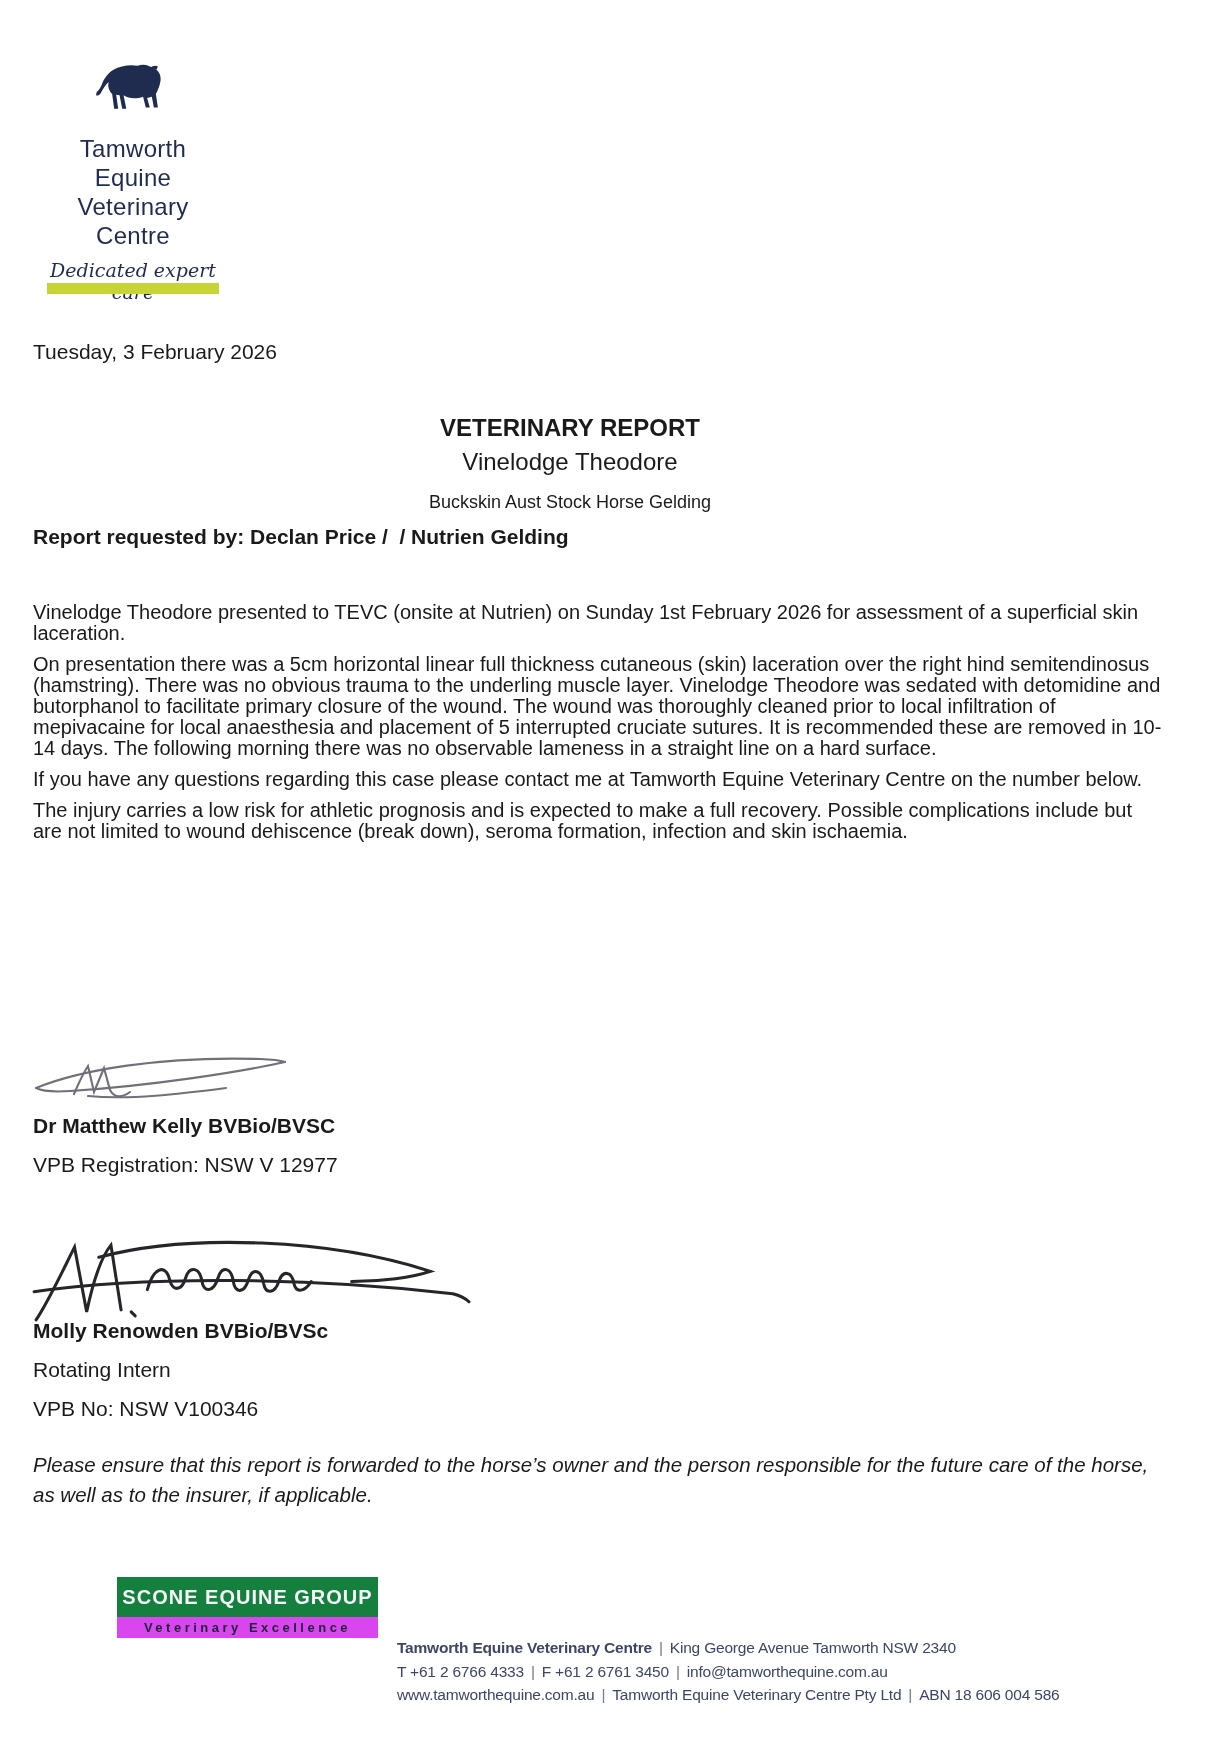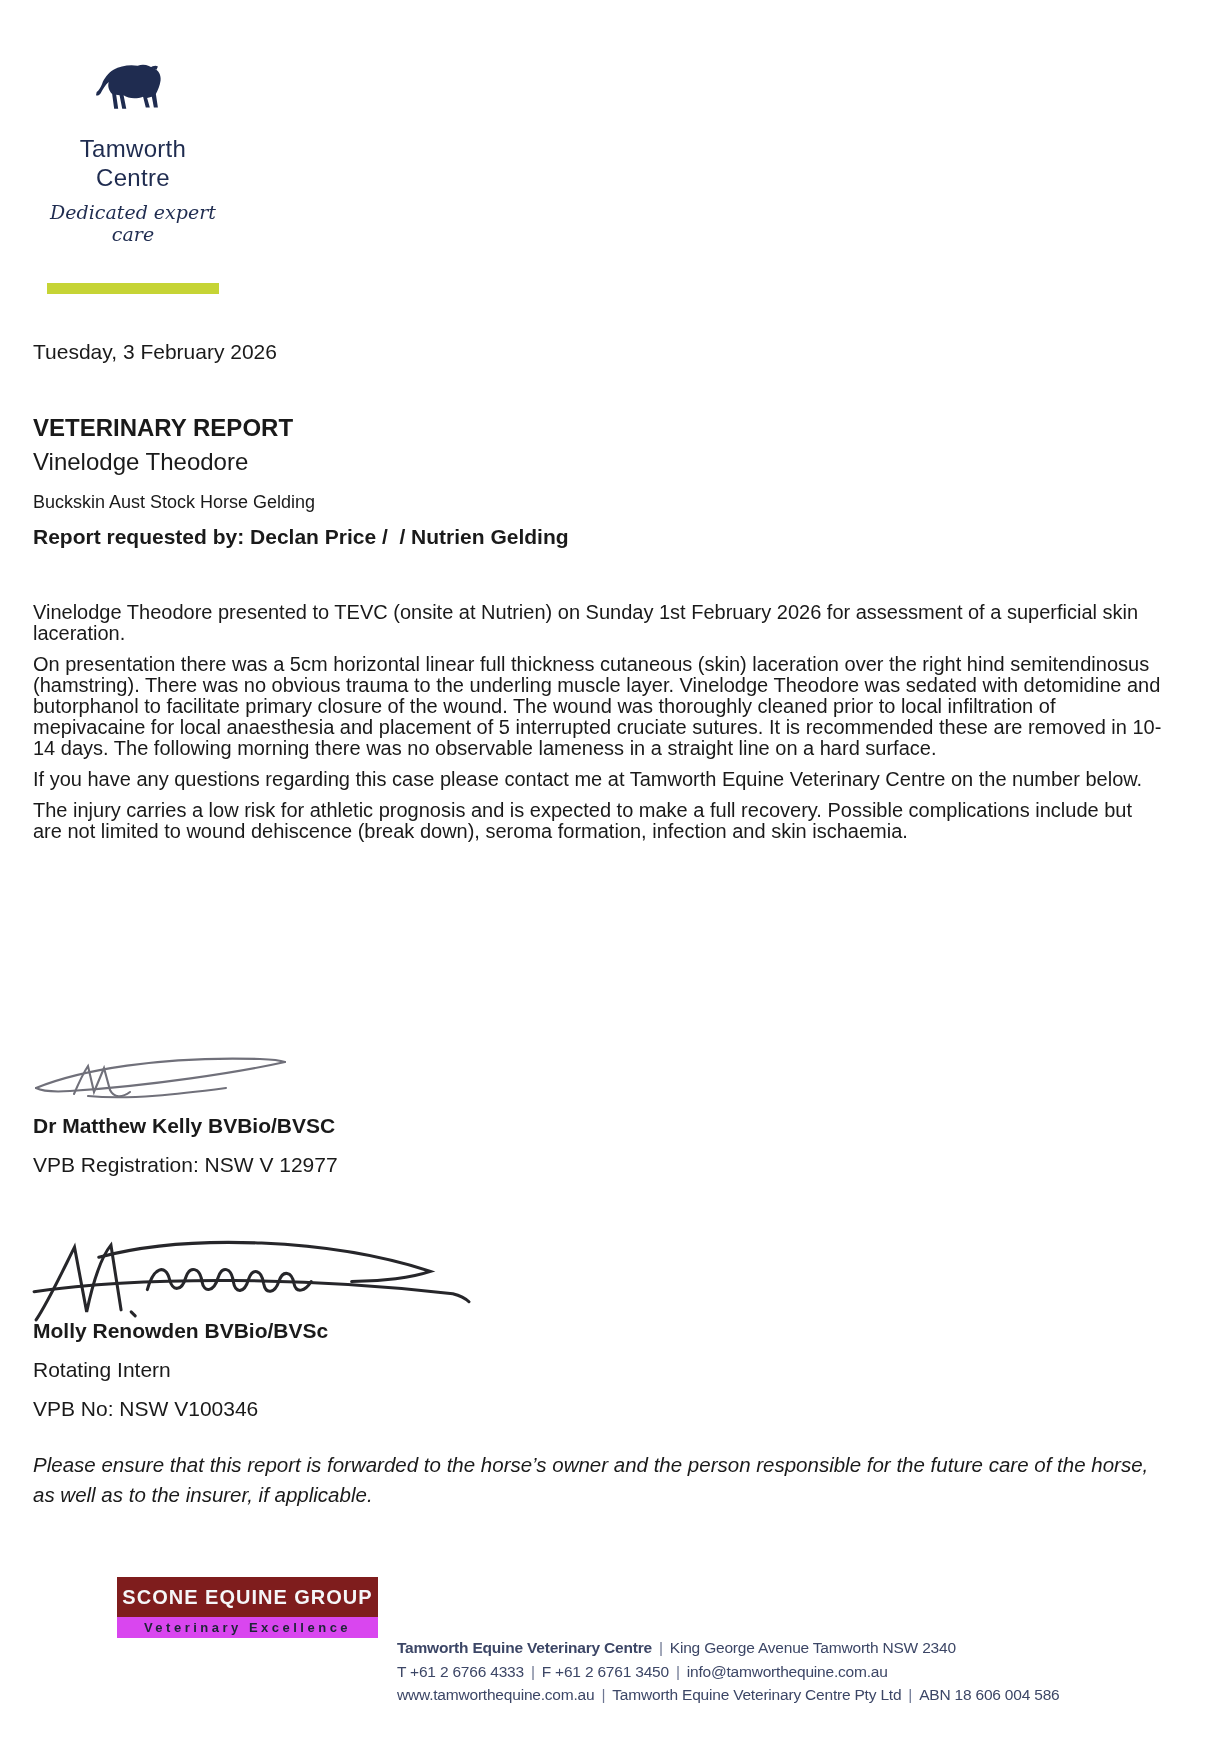--- a/index.html
+++ b/index.html
@@ -16,21 +16,21 @@
   
   .logo-block { position:absolute; left:38px; top:58px; width:190px; text-align:center; }
   .horse { width:74px; height:68px; margin:0 auto 8px auto; display:block; }
   .org-name { font-size:24px; line-height:29px; font-weight:400; color:#1f2c50; letter-spacing:0.3px; }
   .tagline { margin-top:9px; font-family:"DejaVu Serif", serif; font-style:italic; font-size:19px; color:#1f2c50; }
   .accent-bar { position:absolute; left:47px; top:283px; width:172px; height:11px; background:#c6d435; }
 
   
   .date { position:absolute; left:33px; top:340px; font-size:21px; color:#1a1a1a; }
 
-  .title-block { position:absolute; left:33px; top:414px; width:1058px; text-align:left; }
+  .title-block { position:absolute; left:41px; top:414px; width:1058px; text-align:center; }
   .report-title { font-size:24px; font-weight:bold; line-height:28px; }
   .report-subject { font-size:24px; line-height:28px; margin-top:6px; }
   .report-subject-desc { font-size:18px; line-height:22px; margin-top:15px; }
 
   .requested { position:absolute; left:33px; top:525px; font-size:21px; font-weight:bold; white-space:pre-wrap; }
 
   .body-text { position:absolute; left:33px; top:602px; width:1130px; }
   .body-text p { font-size:20px; line-height:21px; margin-bottom:10px; color:#1a1a1a; }
 
   
@@ -39,21 +39,21 @@
   .signatory-2 { position:absolute; left:33px; top:1318px; }
   .sig-name { font-size:21px; font-weight:bold; line-height:26px; }
   .sig-line { font-size:21px; line-height:26px; margin-top:13px; }
   .sig2 { position:absolute; left:28px; top:1230px; width:445px; height:98px; }
 
   .closing { position:absolute; left:33px; top:1450px; width:1140px;
              font-style:italic; font-size:20.5px; line-height:30px; color:#1a1a1a; }
 
   
   .footer-logo { position:absolute; left:117px; top:1577px; width:261px; }
-  .footer-logo .seg-navy { background:#7f1d1d; height:40px; display:flex; align-items:center; justify-content:center; }
+  .footer-logo .seg-navy { background:#15803d; height:40px; display:flex; align-items:center; justify-content:center; }
   .footer-logo .seg-navy span { color:#f5f6f8; font-size:20px; font-weight:bold; letter-spacing:1px; white-space:nowrap; }
   .footer-logo .seg-green { background:#d946ef; height:21px; display:flex; align-items:center; justify-content:center; }
   .footer-logo .seg-green span { color:#1d2437; font-size:13px; font-weight:bold; letter-spacing:3.5px; white-space:nowrap; }
 
   .footer-text { position:absolute; left:397px; top:1636px; width:795px; color:#3c4666; font-size:15.5px; letter-spacing:-0.2px; }
   .footer-text .f-line { line-height:23.5px; white-space:nowrap; }
   .footer-text .f-bold { font-weight:bold; }
   .footer-text .pipe { color:#6d7692; padding:0 7px; }
 </style>
 </head>
@@ -65,20 +65,21 @@
     <svg class="horse" viewBox="0 0 110 90">
       <path fill="#1f2c50" d="M86 10 C 93 12 97 20 96 28 C 95 36 92 42 89 48 L 92 68 L 86 68 L 83 52
         L 76 54 L 80 68 L 74 68 L 70 52 C 60 56 48 55 41 50 L 45 70 L 39 70 L 35 50
         L 30 49 L 33 70 L 27 70 L 24 48 C 19 43 17 36 19 30 C 14 34 10 41 7 47
         C 5 50 2 51 0 50 L 1 45 C 4 43 7 38 9 33 C 12 25 18 17 26 12
         C 36 6 50 4 62 6 C 71 2 80 6 86 10 Z"></path>
       <path fill="#1f2c50" d="M80 9 C 84 6 89 5 92 7 L 90 12 Z"></path>
     </svg>
     <div class="org-name">
       <div>Tamworth</div>
+      <div>Equine Veterinary</div>
       <div>Centre</div>
     </div>
     <div class="tagline">Dedicated expert care</div>
   </div>
   <div class="accent-bar"></div>
 
   <div class="date">Tuesday, 3 February 2026</div>
 
   <div class="title-block">
     <div class="report-title">VETERINARY REPORT</div>

